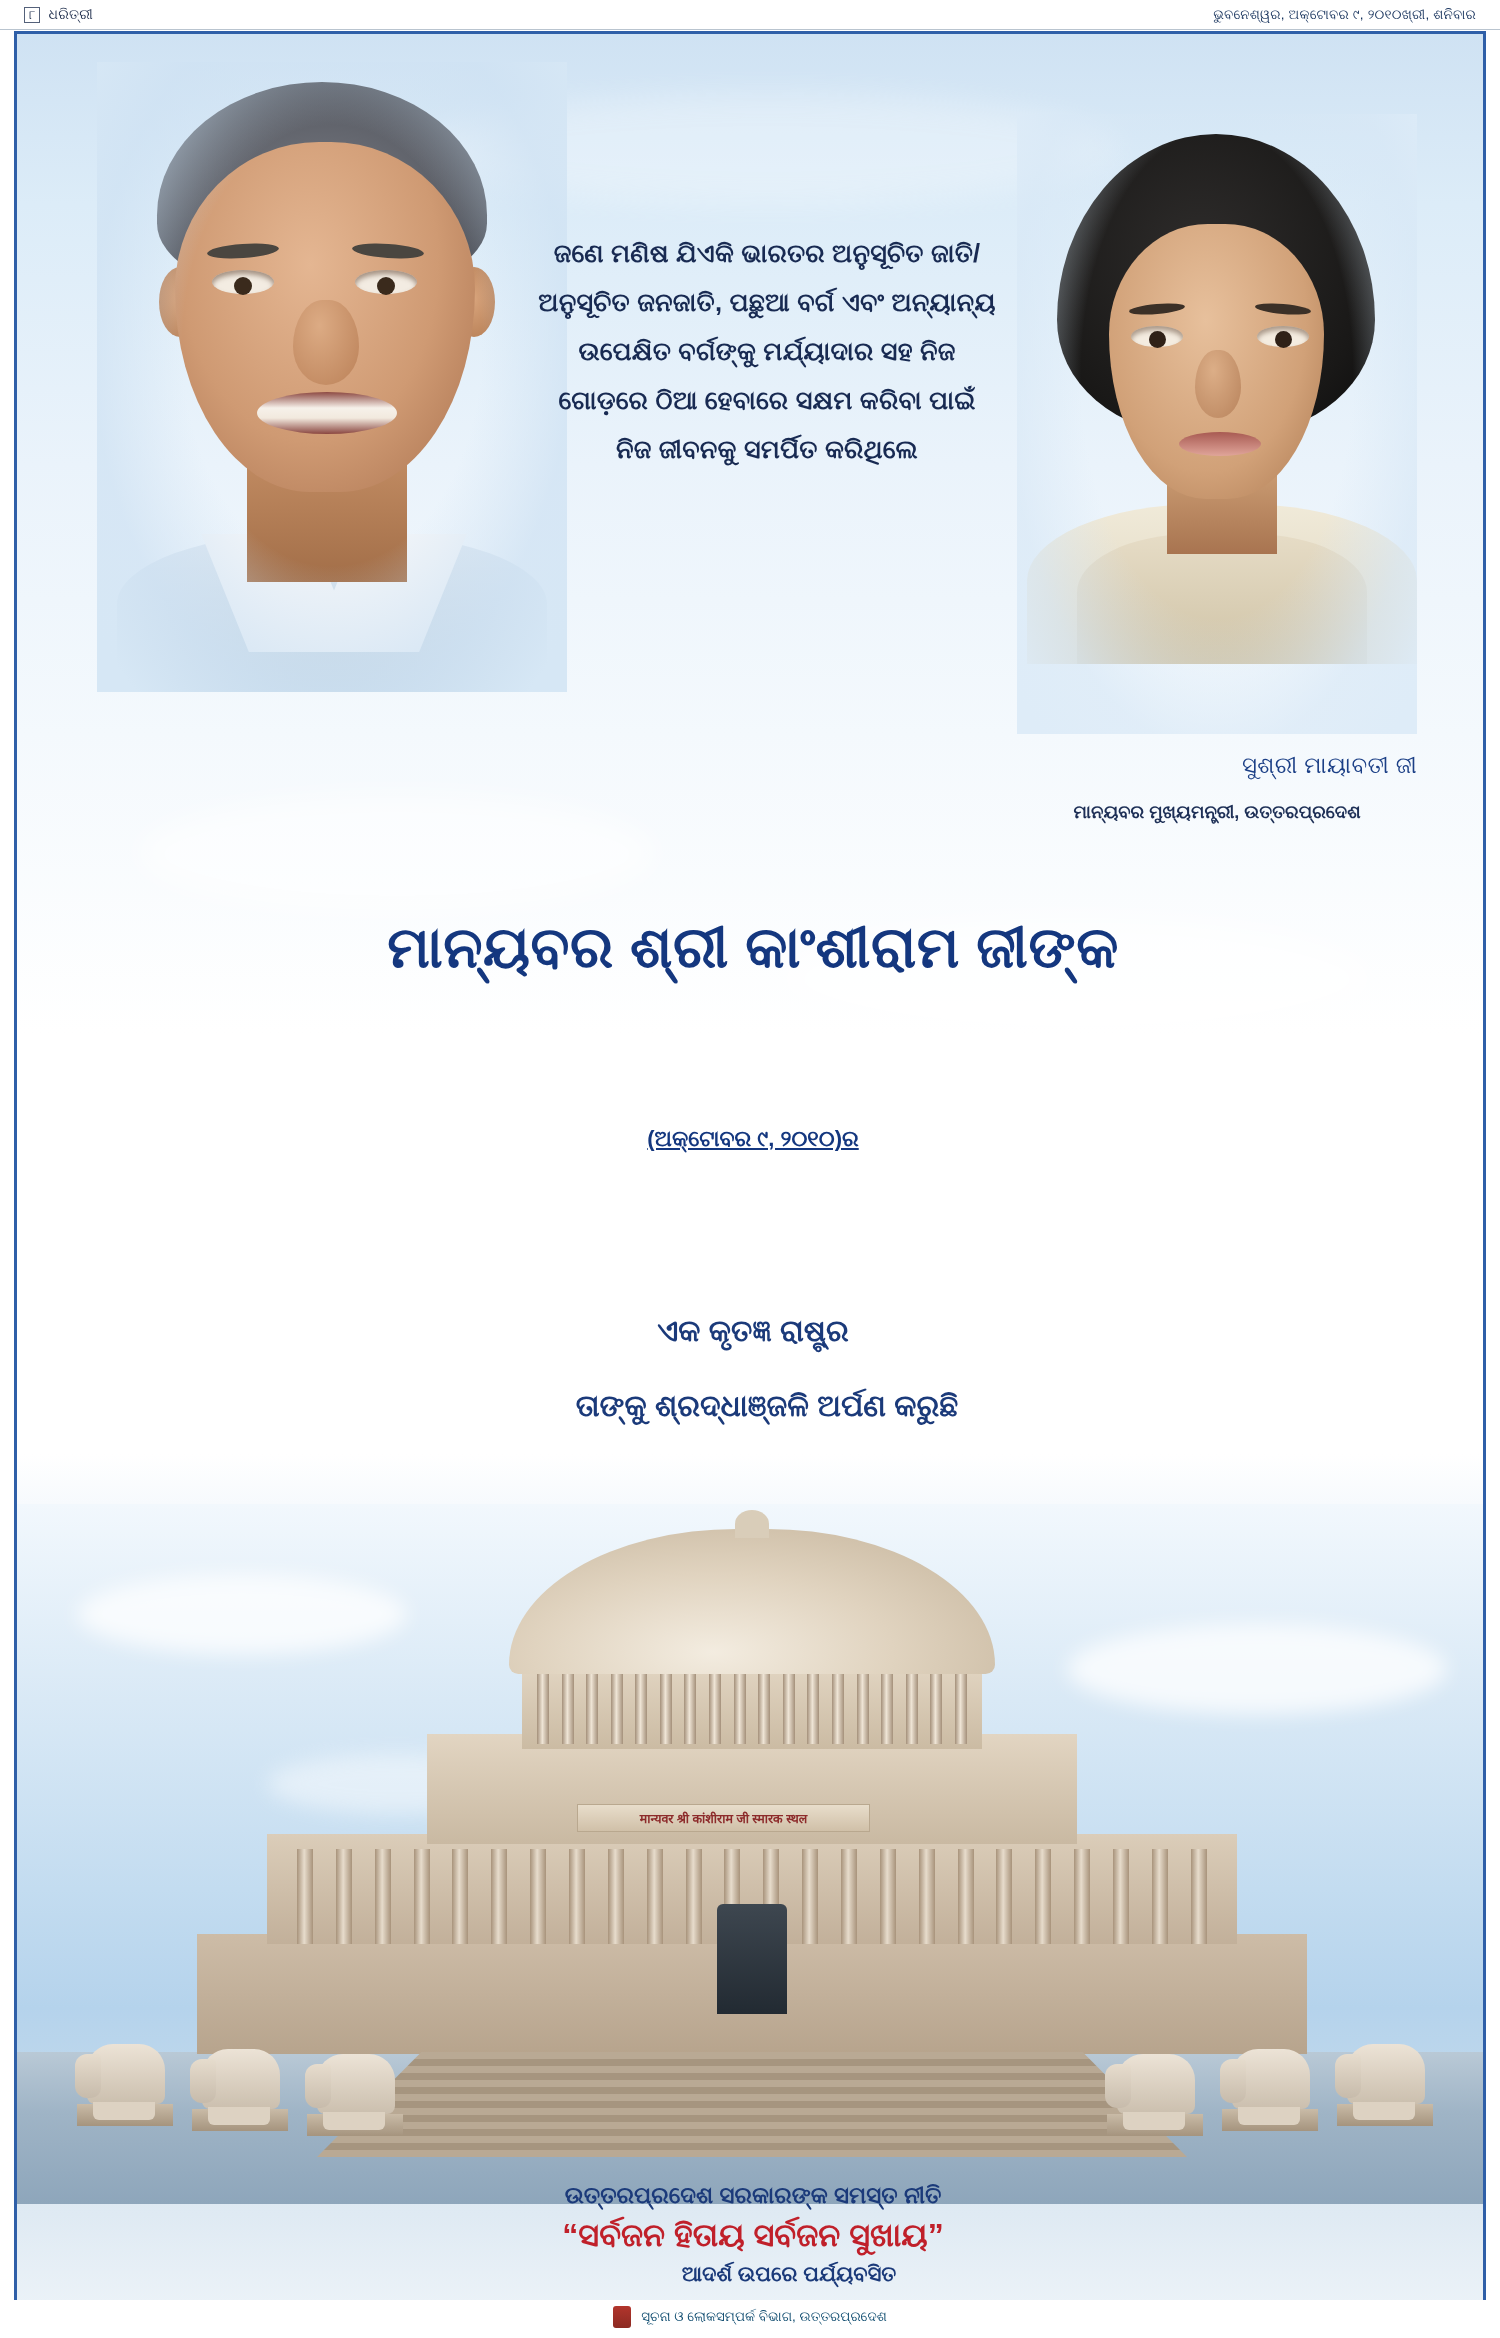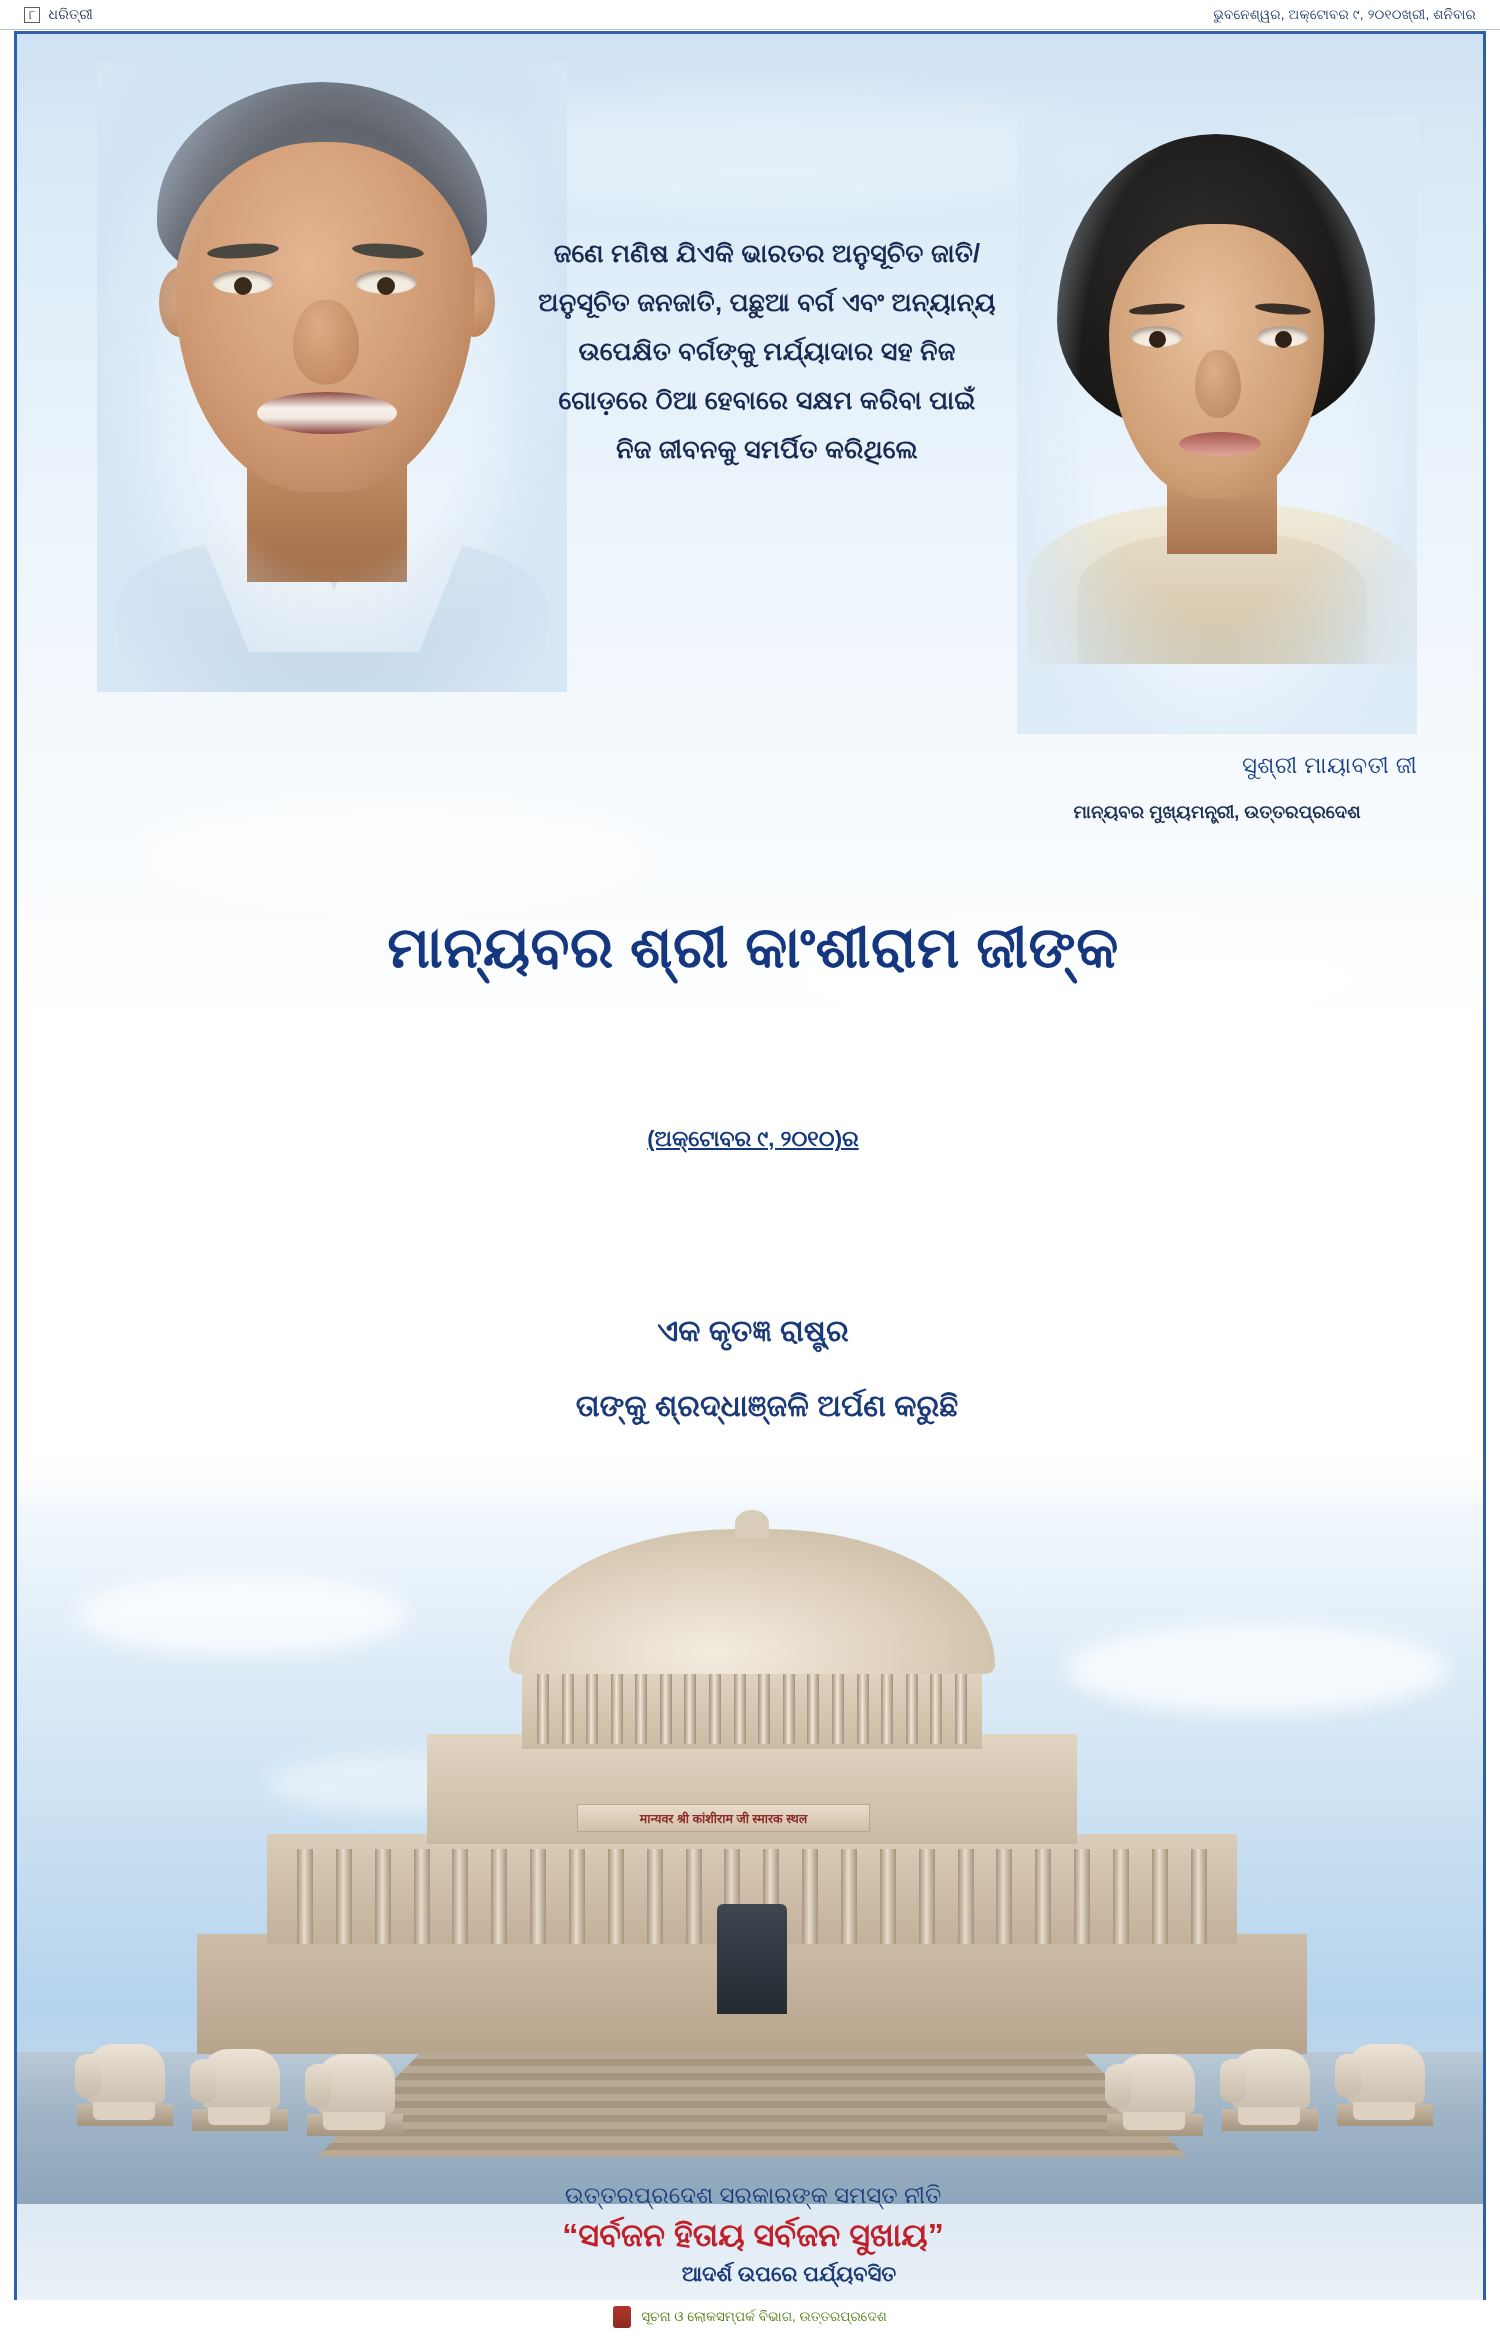--- a/index.html
+++ b/index.html
@@ -527,21 +527,21 @@
   }
 
   
   .slogan-1 {
     position: absolute;
     top: 2148px;
     left: 0; width: 1472px;
     text-align: center;
     color: #1b3a7a;
     font-size: 23px;
-    font-weight: 400;
+    font-weight: 700;
   }
   .slogan-2 {
     position: absolute;
     top: 2183px;
     left: 0; width: 1472px;
     text-align: center;
     color: #c0202a;
     font-size: 32px;
     font-weight: 700;
   }
@@ -562,21 +562,21 @@
     left: 14px;
     top: 2300px;
     width: 1472px;
     height: 34px;
     display: flex;
     align-items: center;
     justify-content: center;
     gap: 10px;
     background: #ffffff;
     font-size: 13.5px;
-    color: #4d7c0f;
+    color: #0c4a6e;
   }
   .emblem {
     width: 18px; height: 22px;
     background: linear-gradient(to bottom, #b2352c, #8c2a22);
     border-radius: 3px;
     display: inline-block;
   }
 </style>
 </head>
 <body>

